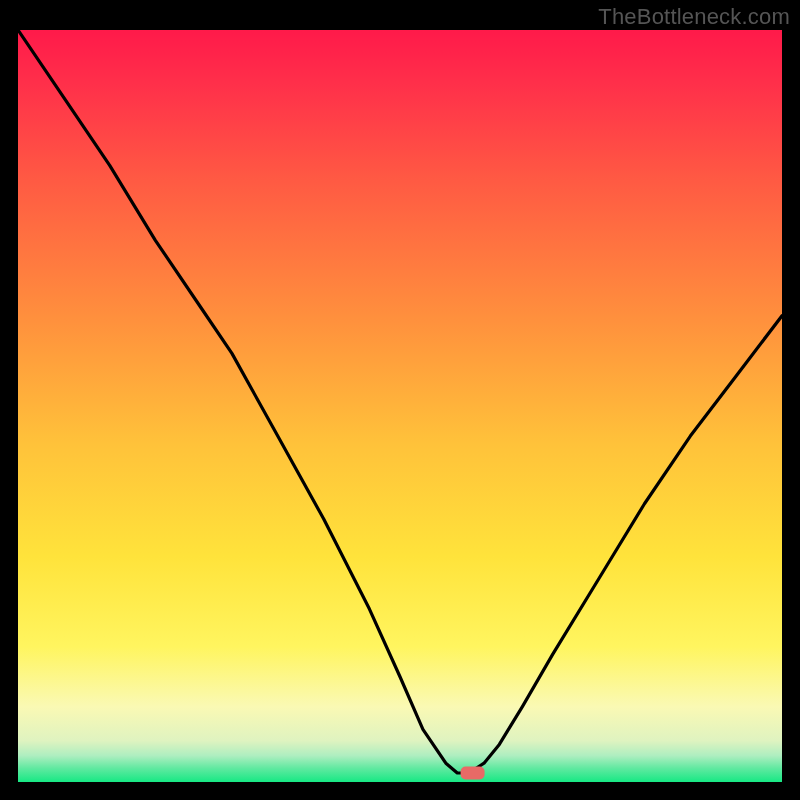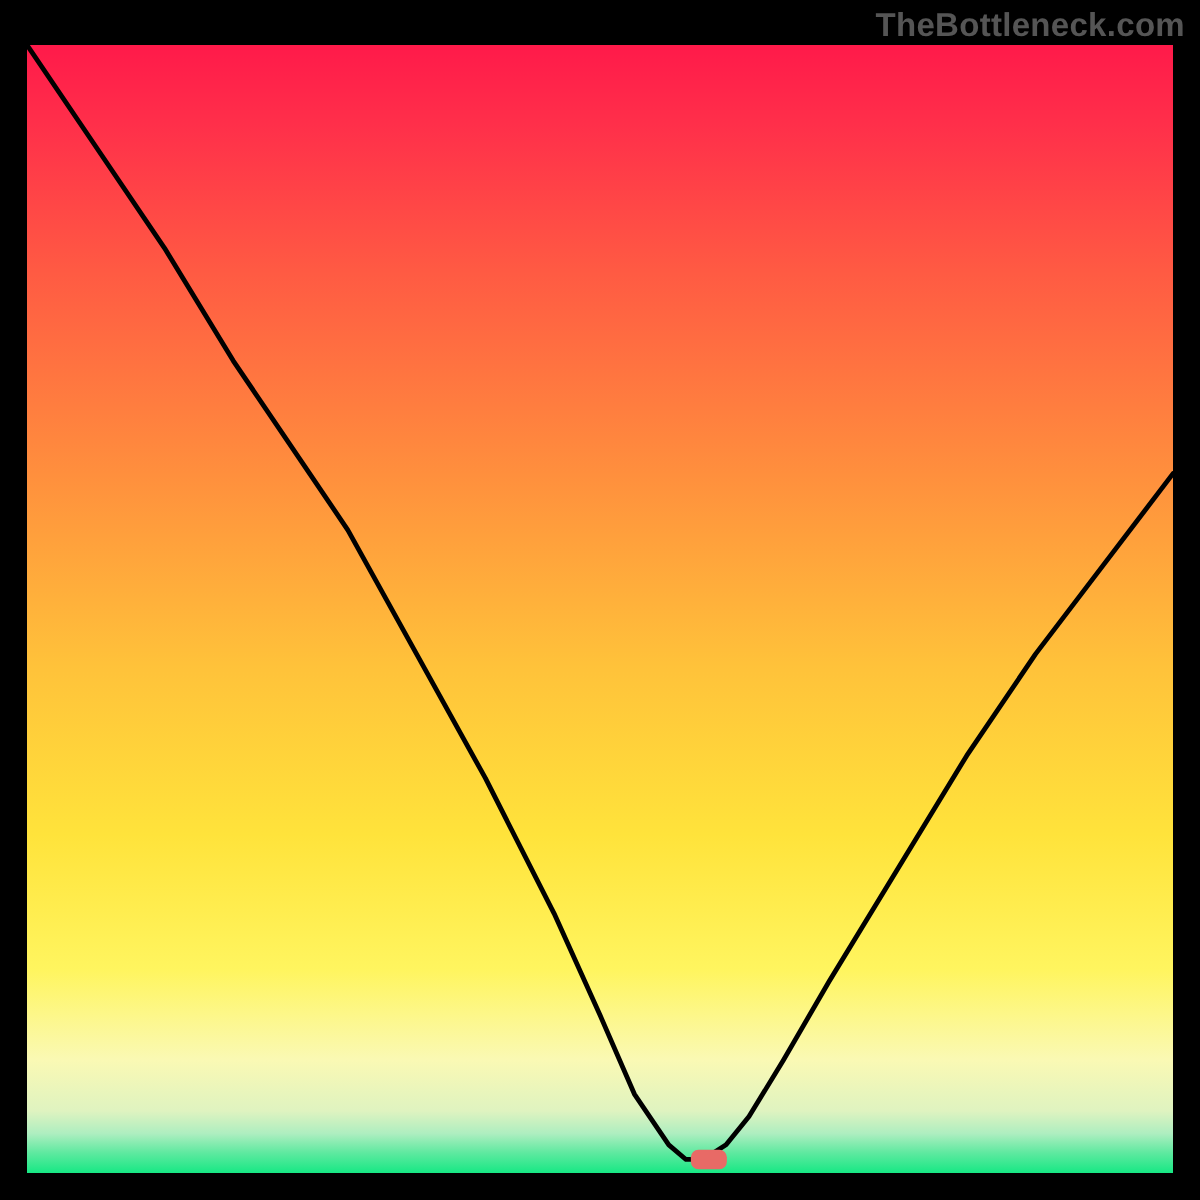--- a/index.html
+++ b/index.html
@@ -15,21 +15,21 @@
     position: relative;
     width: 800px;
     height: 800px;
   }
   .attribution {
     position: absolute;
     top: 4px;
     right: 10px;
     color: #555555;
     font-size: 22px;
-    font-weight: 700;
+    font-weight: 400;
     letter-spacing: 0.2px;
     user-select: none;
   }
   .plot {
     position: absolute;
     left: 18px;
     top: 30px;
     width: 764px;
     height: 752px;
     overflow: hidden;

